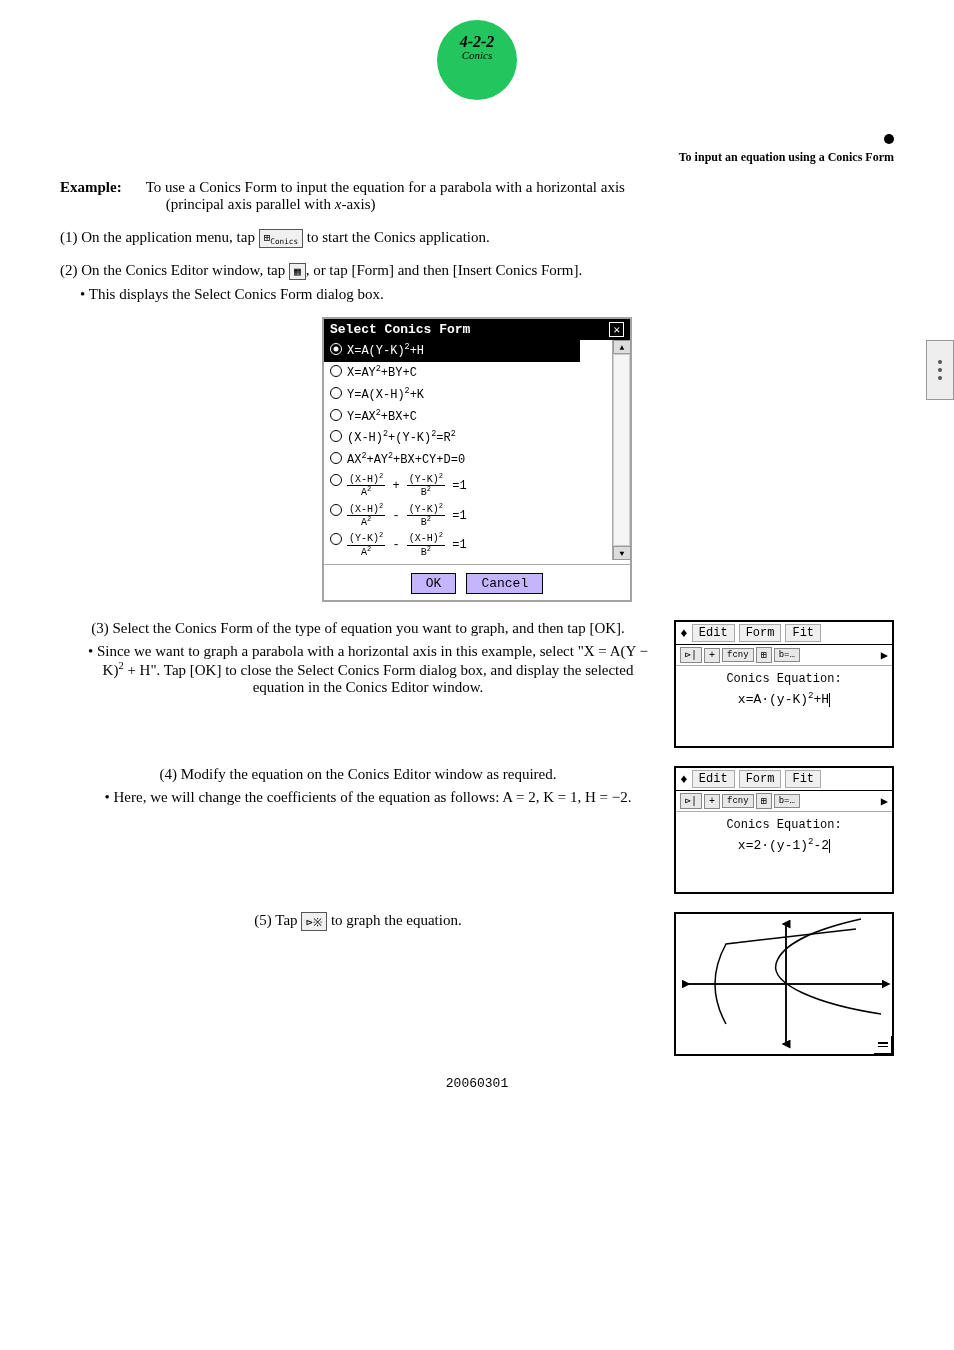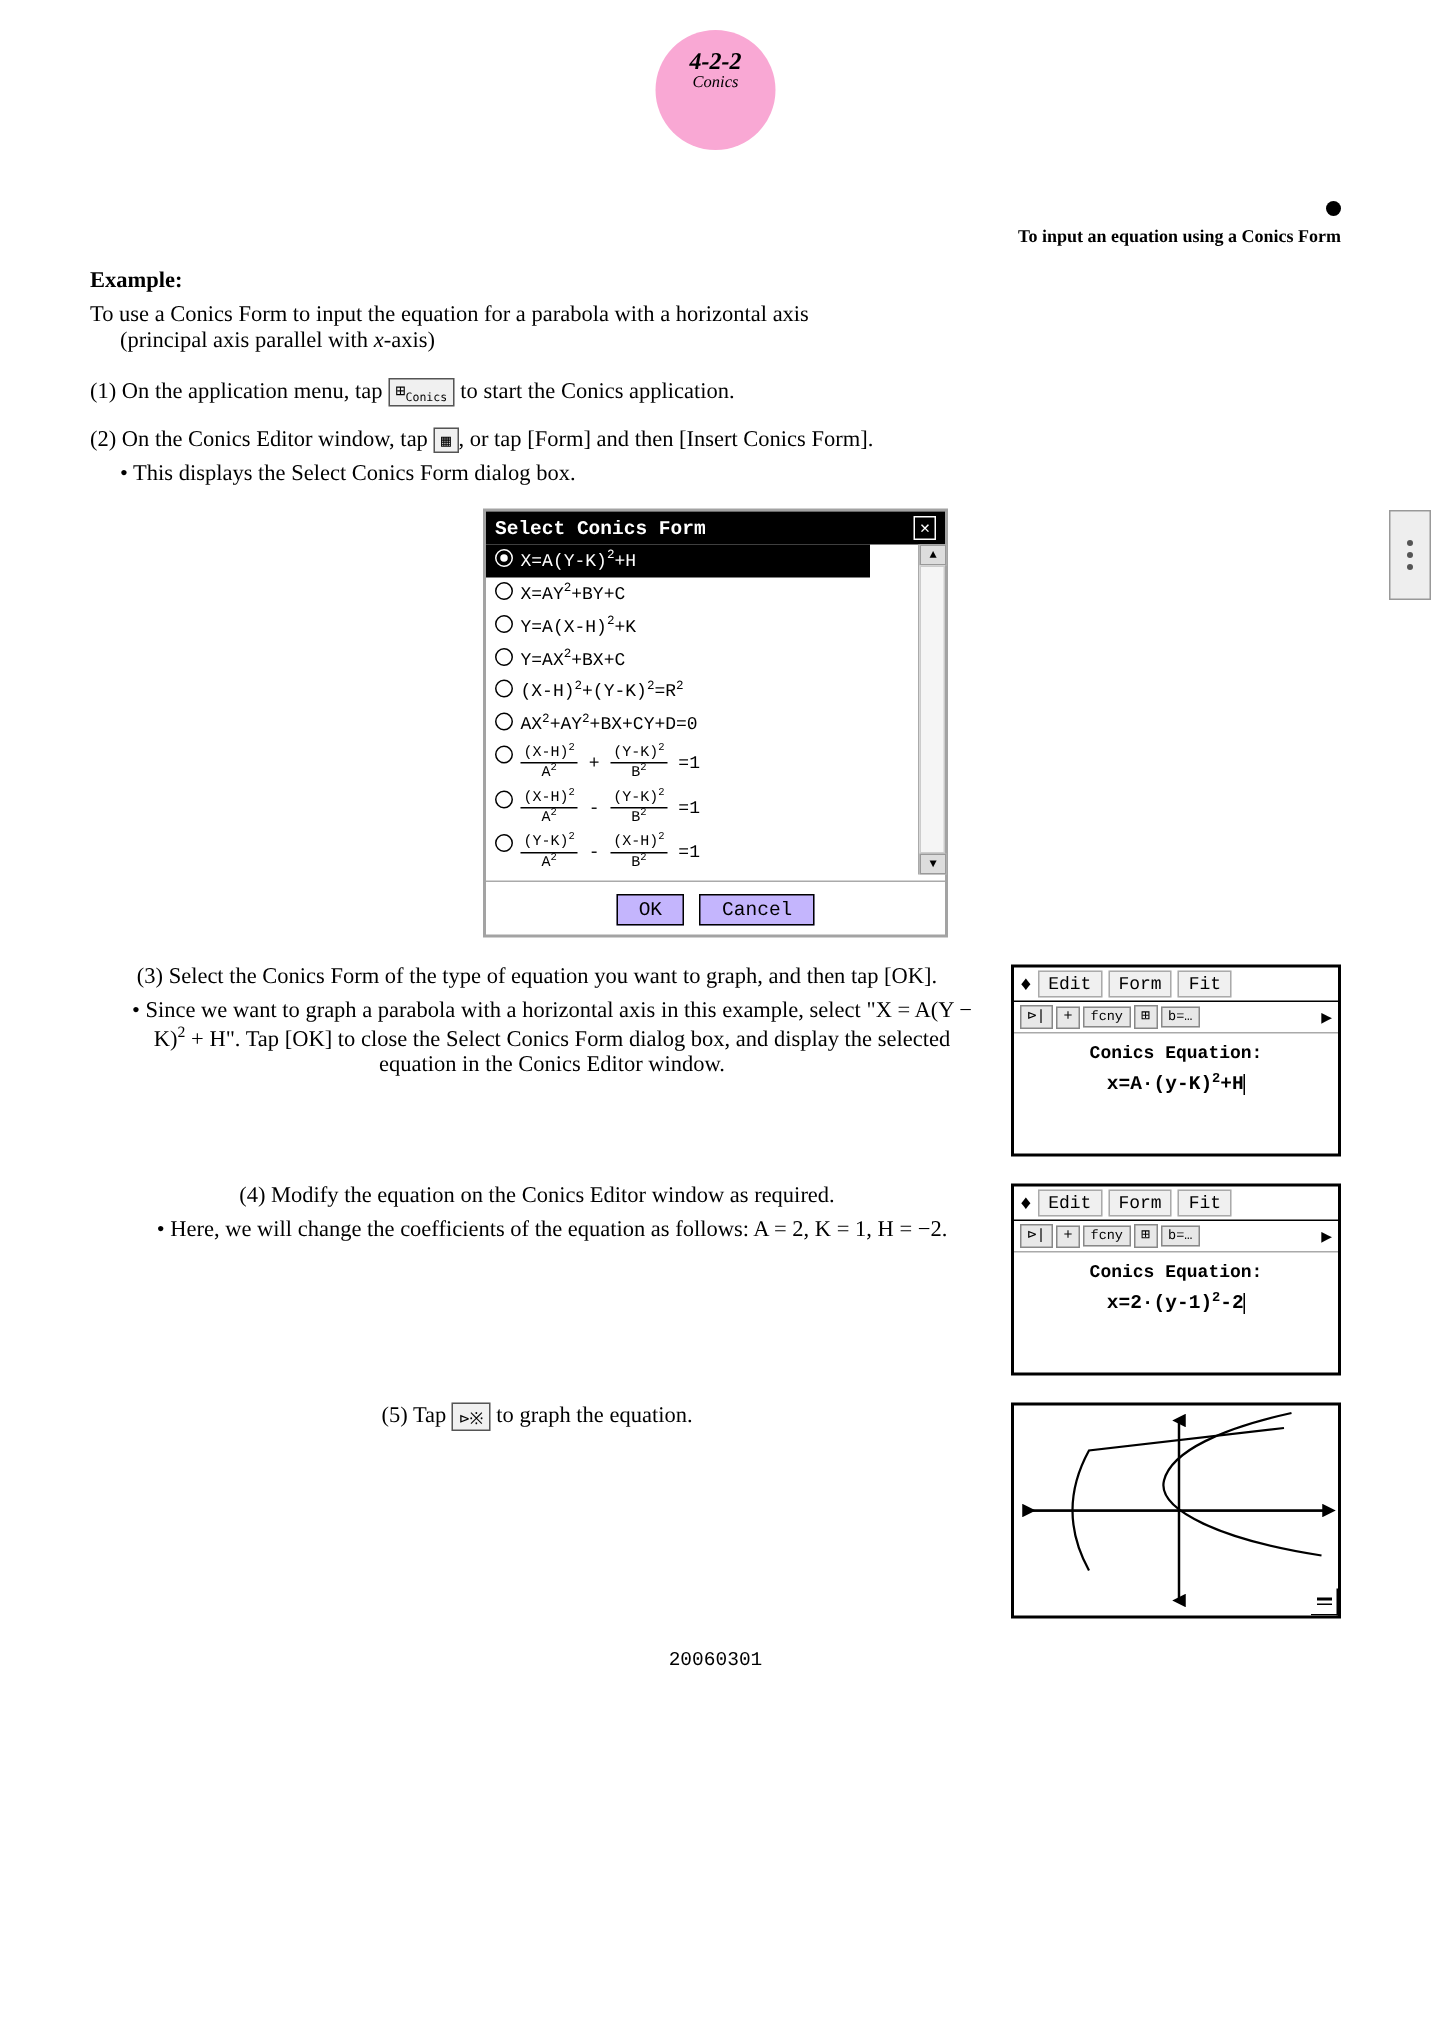--- a/index.html
+++ b/index.html
@@ -20,21 +20,21 @@
       position: relative;
     }
 
     
     .header {
       text-align: center;
       margin-bottom: 30px;
     }
     .header-badge {
       display: inline-block;
-      background: #f9a8d4;
+      background: #22c55e;
       border-radius: 50%;
       width: 80px;
       height: 80px;
       line-height: 1;
       text-align: center;
       padding-top: 14px;
       margin-bottom: 4px;
     }
     .header-badge .section-num {
       font-style: italic;
@@ -95,22 +95,21 @@
       flex-shrink: 0;
     }
 
     
     .example-block {
       margin-bottom: 16px;
       padding-left: 0;
     }
     .example-indent {
       display: flex;
-      gap: 6px;
-      flex-direction: column;
+      gap: 24px;
     }
     .example-label-col {
       flex-shrink: 0;
       font-weight: bold;
     }
     .example-content-col {
       flex: 1;
     }
 
     
@@ -319,21 +318,20 @@
       font-family: 'Courier New', monospace;
     }
     .toolbar-arrow {
       margin-left: auto;
       font-size: 12px;
       cursor: pointer;
     }
     .editor-body {
       padding: 6px 8px;
       min-height: 80px;
-      font-weight: bold;
     }
     .editor-label {
       font-size: 12px;
       font-family: 'Courier New', monospace;
       margin-bottom: 4px;
     }
     .editor-equation {
       font-size: 13px;
       font-family: 'Courier New', monospace;
     }

